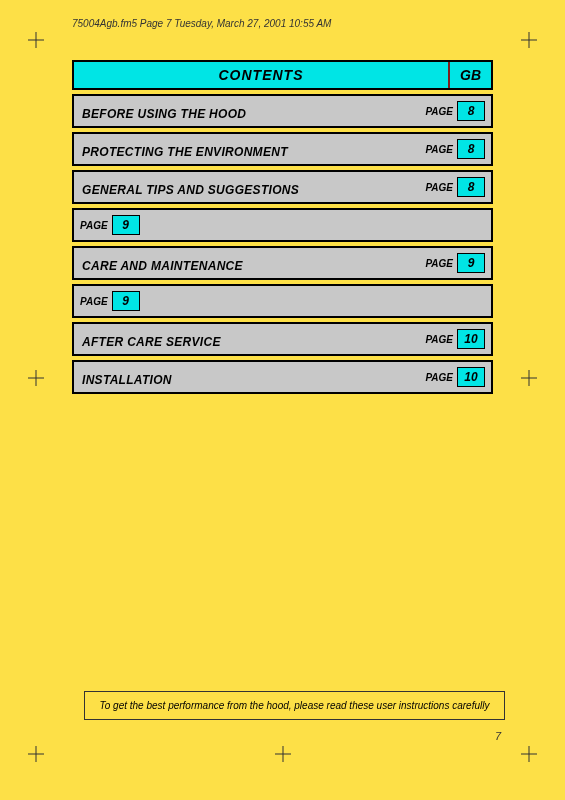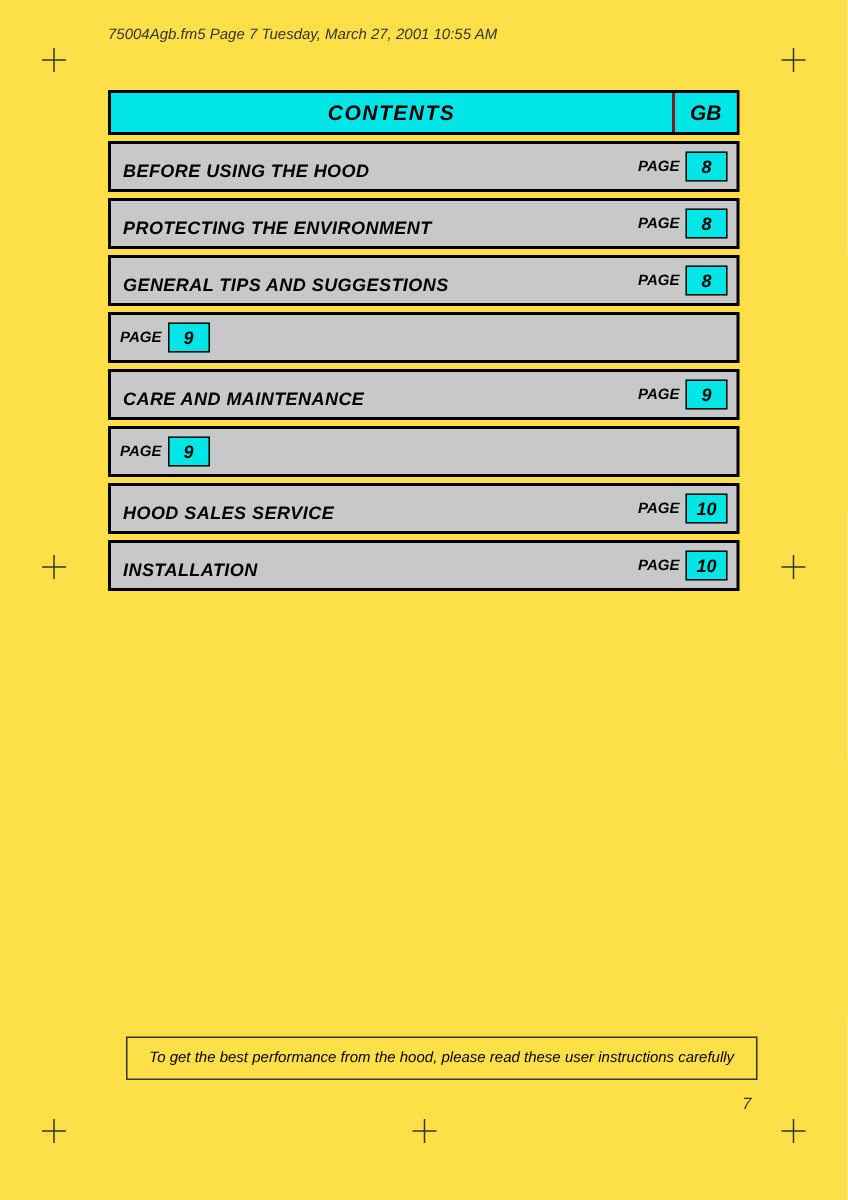--- a/index.html
+++ b/index.html
@@ -242,21 +242,21 @@
     </div>
 
     <div class="toc-row">
       <div class="toc-page">
         <span class="page-word">PAGE</span>
         <span class="page-num">9</span>
       </div>
     </div>
 
     <div class="toc-row">
-      <div class="toc-label">HOOD SALES SERVICE</div>
+      <div class="toc-label">AFTER CARE SERVICE</div>
       <div class="toc-page">
         <span class="page-word">PAGE</span>
         <span class="page-num">10</span>
       </div>
     </div>
 
     <div class="toc-row">
       <div class="toc-label">INSTALLATION</div>
       <div class="toc-page">
         <span class="page-word">PAGE</span>

